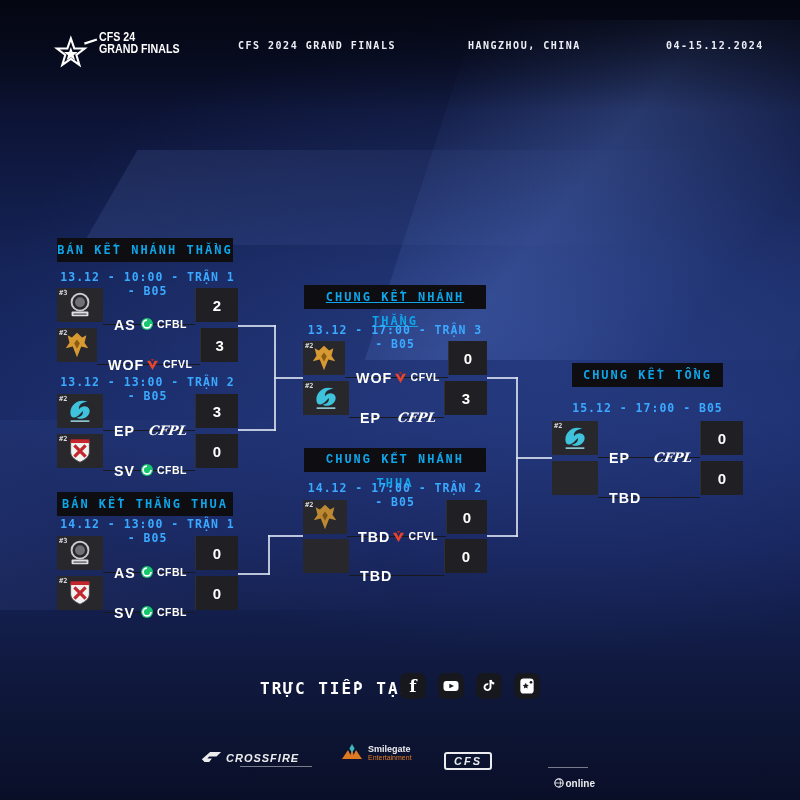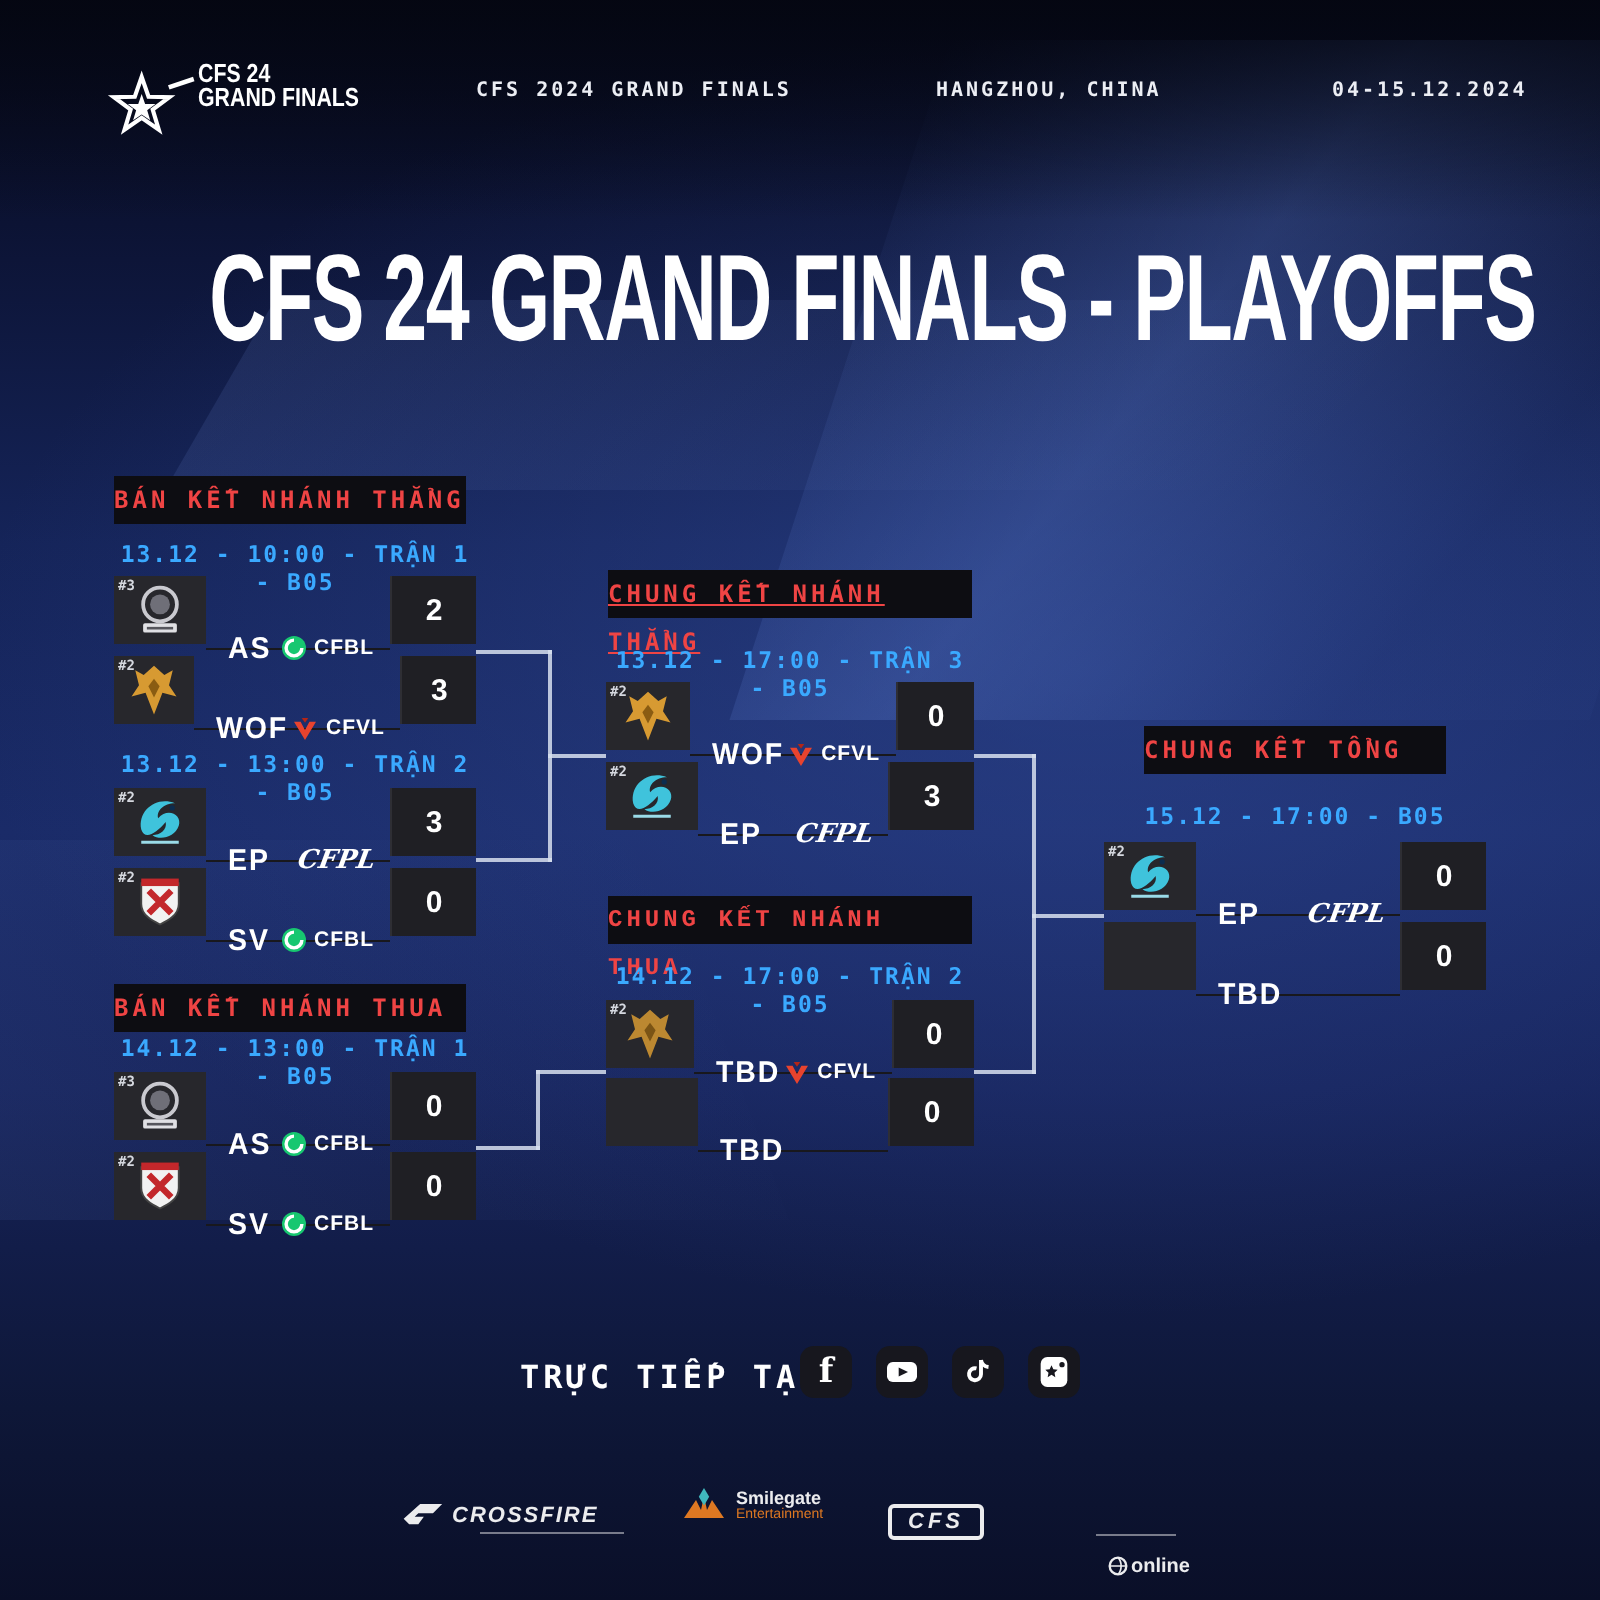--- a/index.html
+++ b/index.html
@@ -3,21 +3,21 @@
 <meta charset="utf-8">
 <style>
   html,body{margin:0;padding:0;background:#05070f;}
   #canvas{position:relative;width:800px;height:800px;overflow:hidden;
     font-family:"Liberation Sans",sans-serif;
     background:
       radial-gradient(900px 520px at 68% 42%, rgba(52,78,158,.50), rgba(0,0,0,0) 62%),
       linear-gradient(180deg,#070a1c 0%,#0c1334 14%,#152459 34%,#1a2b68 52%,#16235a 68%,#0e1738 88%,#0a0f28 100%);}
   .abs{position:absolute;}
   .streak{position:absolute;pointer-events:none;}
-  .hdrbox{position:absolute;height:24px;background:#0d0d12;color:#ef4444;text-align:left;
+  .hdrbox{position:absolute;height:24px;background:#0d0d12;color:#0ea5e9;text-align:center;
     font:700 12px/24px "DejaVu Sans Mono",monospace;letter-spacing:2px;}
   .sched{position:absolute;color:#3aa9ff;text-align:center;
     font:700 11.5px "DejaVu Sans Mono",monospace;letter-spacing:1px;}
   .trow{position:absolute;height:34px;display:flex;}
   .lcell{width:46px;background:#27272c;position:relative;display:flex;align-items:center;justify-content:center;}
   .mcell{flex:1;background:#18181d;display:flex;align-items:center;padding:0 8px 1px 11px;margin-top:36px;}
   .scell{width:42px;background:#1f1f24;border-left:1px solid #2e2e34;display:flex;align-items:center;justify-content:center;
     color:#fff;font:900 15px "Liberation Sans",sans-serif;}
   .seed{position:absolute;top:1px;left:2px;color:#d5d8df;font:700 7px "DejaVu Sans Mono",monospace;}
   .tname{color:#fff;font:900 15px "Liberation Sans",sans-serif;letter-spacing:1px;transform:scaleX(.95);transform-origin:left;}
@@ -57,21 +57,20 @@
     <path d="M33 15 L45 11" stroke="#ffffff" stroke-width="2.2"></path>
   </svg>
   <div class="logotxt">
     <div>CFS 24</div>
     <div>GRAND FINALS</div>
   </div>
   <div class="topline" style="left:238px;">CFS 2024 GRAND FINALS</div>
   <div class="topline" style="left:468px;">HANGZHOU, CHINA</div>
   <div class="topline" style="left:666px;">04-15.12.2024</div>
 
-  <div class="title"><span>CFS 24 GRAND FINALS - PLAYOFFS</span></div>
 
   <div class="hdrbox" style="left:57px;top:238px;width:176px;">BÁN KẾT NHÁNH THẲNG</div>
   <div class="sched" style="left:57px;top:270px;width:181px;">13.12 - 10:00 - TRẬN 1 - B05</div>
 
   <div class="trow" style="left:57px;top:288px;width:181px;">
     <div class="lcell">
       <span class="seed">#3</span>
       <svg width="30" height="30" viewBox="0 0 32 32">
         <circle cx="16" cy="13" r="9" fill="none" stroke="#c9c9cf" stroke-width="2"></circle>
         <circle cx="16" cy="13" r="5.3" fill="#6f6f78"></circle>
@@ -186,21 +185,21 @@
         <rect x="6" y="26" width="20" height="1.6" fill="#9adbe8"></rect>
       </svg>
     </div>
     <div class="mcell">
       <span class="tname">EP</span>
       <span class="cfpl">CFPL</span>
     </div>
     <div class="scell">3</div>
   </div>
 
-  <div class="hdrbox" style="left:57px;top:492px;width:176px;">BÁN KẾT NHÁNH THUA</div>
+  <div class="hdrbox" style="left:57px;top:492px;width:176px;">BÁN KẾT THẲNG THUA</div>
   <div class="sched" style="left:57px;top:517px;width:181px;">14.12 - 13:00 - TRẬN 1 - B05</div>
 
   <div class="trow" style="left:57px;top:536px;width:181px;">
     <div class="lcell">
       <span class="seed">#3</span>
       <svg width="30" height="30" viewBox="0 0 32 32">
         <circle cx="16" cy="13" r="9" fill="none" stroke="#c9c9cf" stroke-width="2"></circle>
         <circle cx="16" cy="13" r="5.3" fill="#6f6f78"></circle>
         <rect x="7" y="23" width="18" height="5" rx="1" fill="#e0e0e4"></rect>
         <rect x="9" y="25" width="14" height="1.4" fill="#55555c"></rect>

